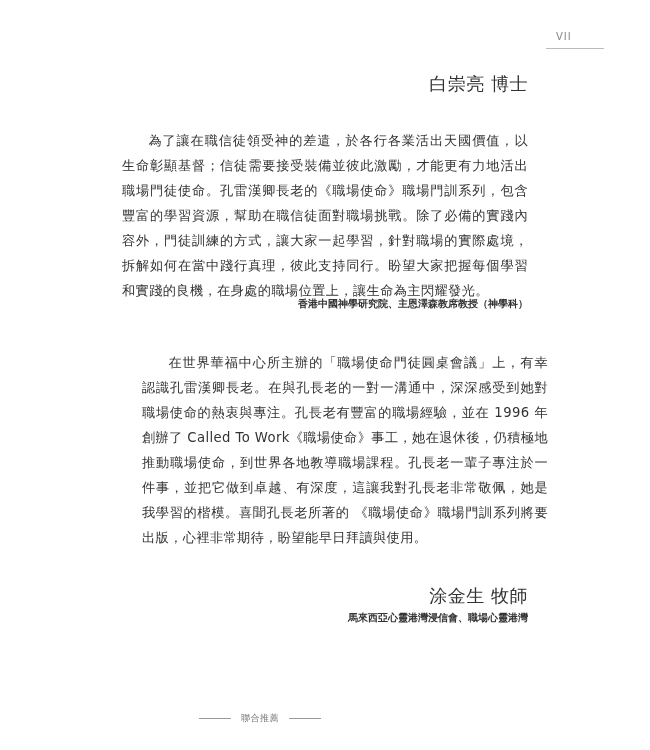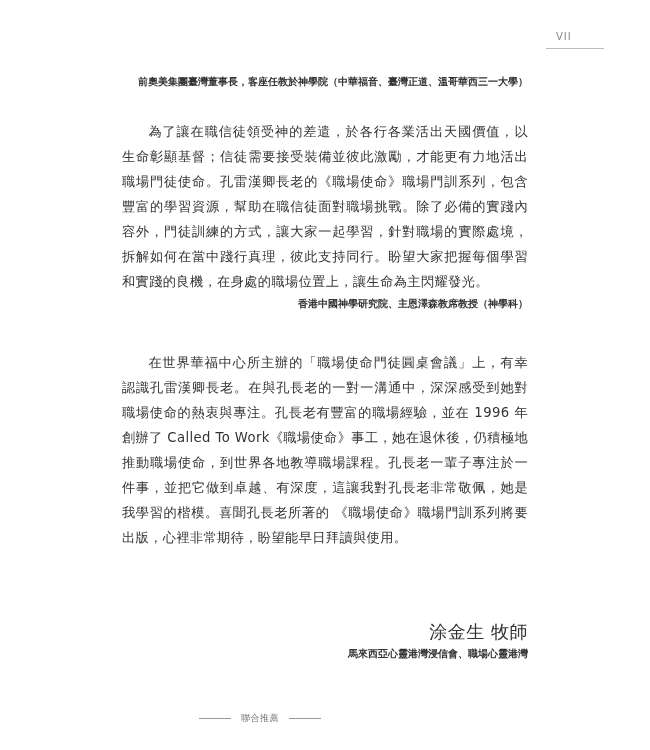--- a/index.html
+++ b/index.html
@@ -89,34 +89,34 @@
   </style>
 </head>
 <body>
 
 <div class="page-number-wrap">
   <div class="page-number">VII</div>
   <div class="page-number-rule"></div>
 </div>
 
 <div class="author-block" style="top:72px;">
-  <div class="author-title">前奧美集團臺灣董事長，客座任教於神學院（中華福音、臺灣正道、溫哥華西三一大學）</div>
+  <div class="author-name">白崇亮 博士</div>
 </div>
-<div class="body-text" style="top:119px;">
+<div class="body-text" style="top:128px;">
   <p>為了讓在職信徒領受神的差遣，於各行各業活出天國價值，以生命彰顯基督；信徒需要接受裝備並彼此激勵，才能更有力地活出職場門徒使命。孔雷漢卿長老的《職場使命》職場門訓系列，包含豐富的學習資源，幫助在職信徒面對職場挑戰。除了必備的實踐內容外，門徒訓練的方式，讓大家一起學習，針對職場的實際處境，拆解如何在當中踐行真理，彼此支持同行。盼望大家把握每個學習和實踐的良機，在身處的職場位置上，讓生命為主閃耀發光。</p>
 </div>
 
 <div class="author-block" style="top:294px;">
   <div class="author-title">香港中國神學研究院、主恩澤森教席教授（神學科）</div>
 </div>
-<div class="body-text" style="top:350px;">
+<div class="body-text" style="top:350px;margin-left:20px;">
   <p>在世界華福中心所主辦的「職場使命門徒圓桌會議」上，有幸認識孔雷漢卿長老。在與孔長老的一對一溝通中，深深感受到她對職場使命的熱衷與專注。孔長老有豐富的職場經驗，並在 1996 年創辦了 Called To Work《職場使命》事工，她在退休後，仍積極地推動職場使命，到世界各地教導職場課程。孔長老一輩子專注於一件事，並把它做到卓越、有深度，這讓我對孔長老非常敬佩，她是我學習的楷模。喜聞孔長老所著的 《職場使命》職場門訓系列將要出版，心裡非常期待，盼望能早日拜讀與使用。</p>
 </div>
 
-<div class="author-block" style="top:620px;margin-left:6px;">
+<div class="author-block" style="top:584px;margin-left:6px;">
   <div class="author-name">涂金生 牧師</div>
   <div class="author-title">馬來西亞心靈港灣浸信會、職場心靈港灣</div>
 </div>
 
 <div class="footer">
   <div class="footer-rule"></div>
   <div class="footer-label">聯合推薦</div>
   <div class="footer-rule"></div>
 </div>
 

